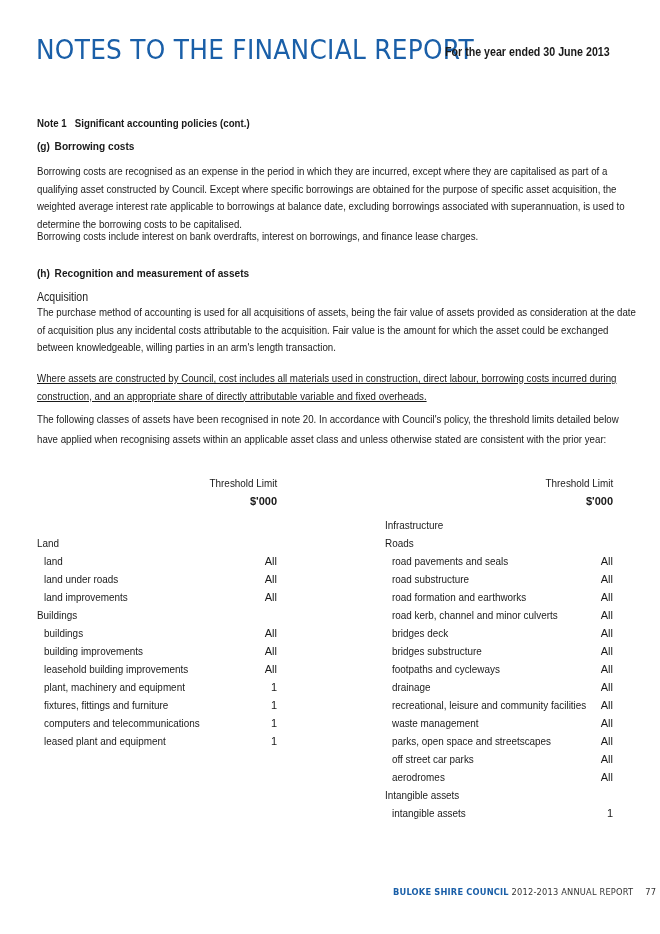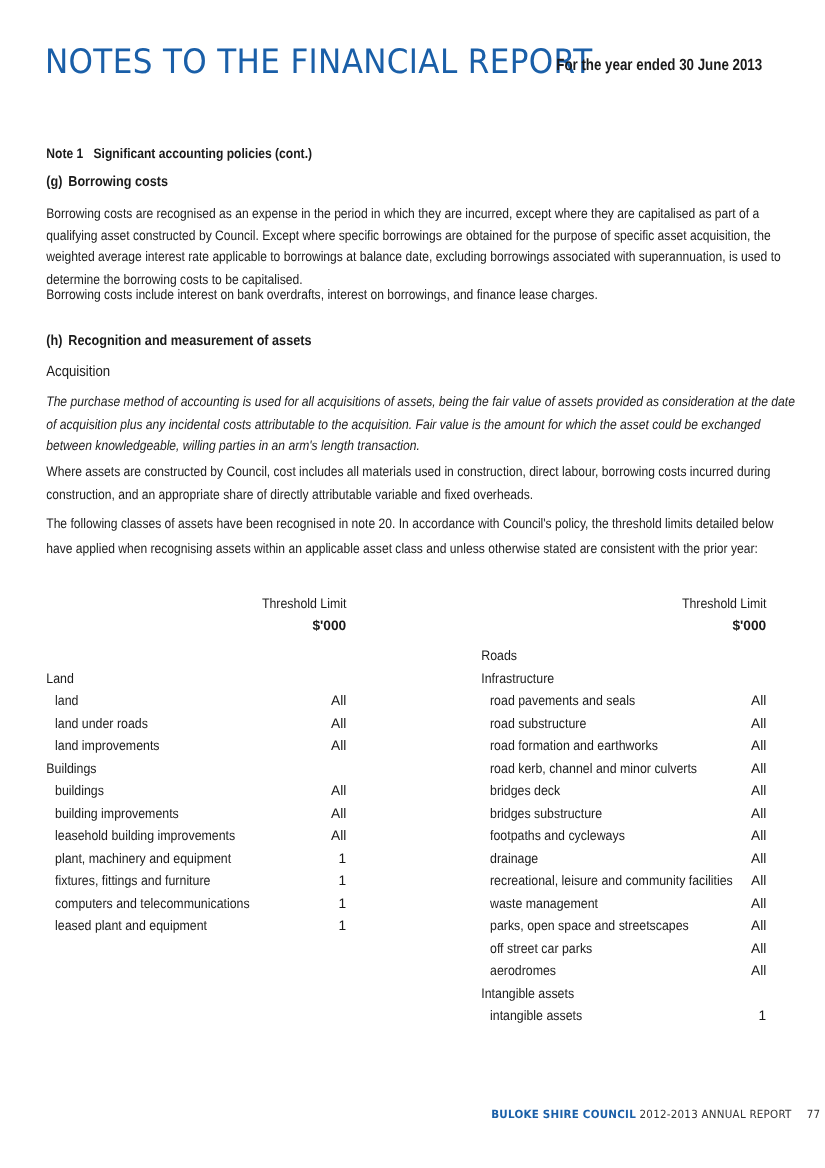--- a/index.html
+++ b/index.html
@@ -14,21 +14,21 @@
   .cond { transform:scaleX(0.88); transform-origin:left; white-space:nowrap; display:block; }
   .note { top:117px; font-size:11px; font-weight:bold; }
   .note span.num { display:inline-block; width:43px; }
   .h-g { top:140px; font-size:11.5px; font-weight:bold; }
   .h-g .lbl { display:inline-block; width:20px; font-weight:bold; }
   .para { font-size:11px; line-height:17.5px; }
   .p1 { top:163px; } .p2 { top:228px; }
   .h-h { top:267px; font-size:11.5px; font-weight:bold; }
   .h-h .lbl { display:inline-block; width:20px; }
   .acq { top:290px; font-size:12px; }
-  .p3 { top:314px;font-style:italic; } .p4 { top:370px; } .p5 { top:409px; line-height:20px; }
+  .p3 { top:304px; } .p4 { top:370px;text-decoration:underline; } .p5 { top:409px; line-height:20px; }
   .table { position:absolute; font-size:11px; }
   .table .row { position:relative; height:18px; line-height:18px; white-space:nowrap; }
   .table .lbl { position:absolute; transform:scaleX(0.9); transform-origin:left; }
   .table .val { position:absolute; text-align:right; }
   .left-table { left:37px; top:477px; width:240px; }
   .right-table { left:385px; top:477px; width:228px; }
   .th { position:absolute; right:0; white-space:nowrap; }
   .th1 { top:0; font-size:11px; transform:scaleX(0.9); transform-origin:right; }
   .th2 { top:18px; font-size:11px; font-weight:bold; }
   .footer { position:absolute; top:887px; left:393px; font-size:9px; white-space:nowrap; color:#333;
@@ -138,25 +138,25 @@
         <span class="val" style="right: 0px;">1</span>
       </div>
     </div>
 </div>
 
 <div class="table right-table">
   <span class="th th1">Threshold Limit</span>
   <span class="th th2">$'000</span>
   <div class="rows" id="right-rows" style="position:absolute; top:39px; left:0; width:100%;">
       <div class="row">
+        <span class="lbl" style="left: 0px;">Infrastructure</span>
+        <span class="val" style="right: 0px;"></span>
+      </div>
+      <div class="row">
         <span class="lbl" style="left: 0px;">Roads</span>
-        <span class="val" style="right: 0px;"></span>
-      </div>
-      <div class="row">
-        <span class="lbl" style="left: 0px;">Infrastructure</span>
         <span class="val" style="right: 0px;"></span>
       </div>
       <div class="row">
         <span class="lbl" style="left: 7px;">road pavements and seals</span>
         <span class="val" style="right: 0px;">All</span>
       </div>
       <div class="row">
         <span class="lbl" style="left: 7px;">road substructure</span>
         <span class="val" style="right: 0px;">All</span>
       </div>

